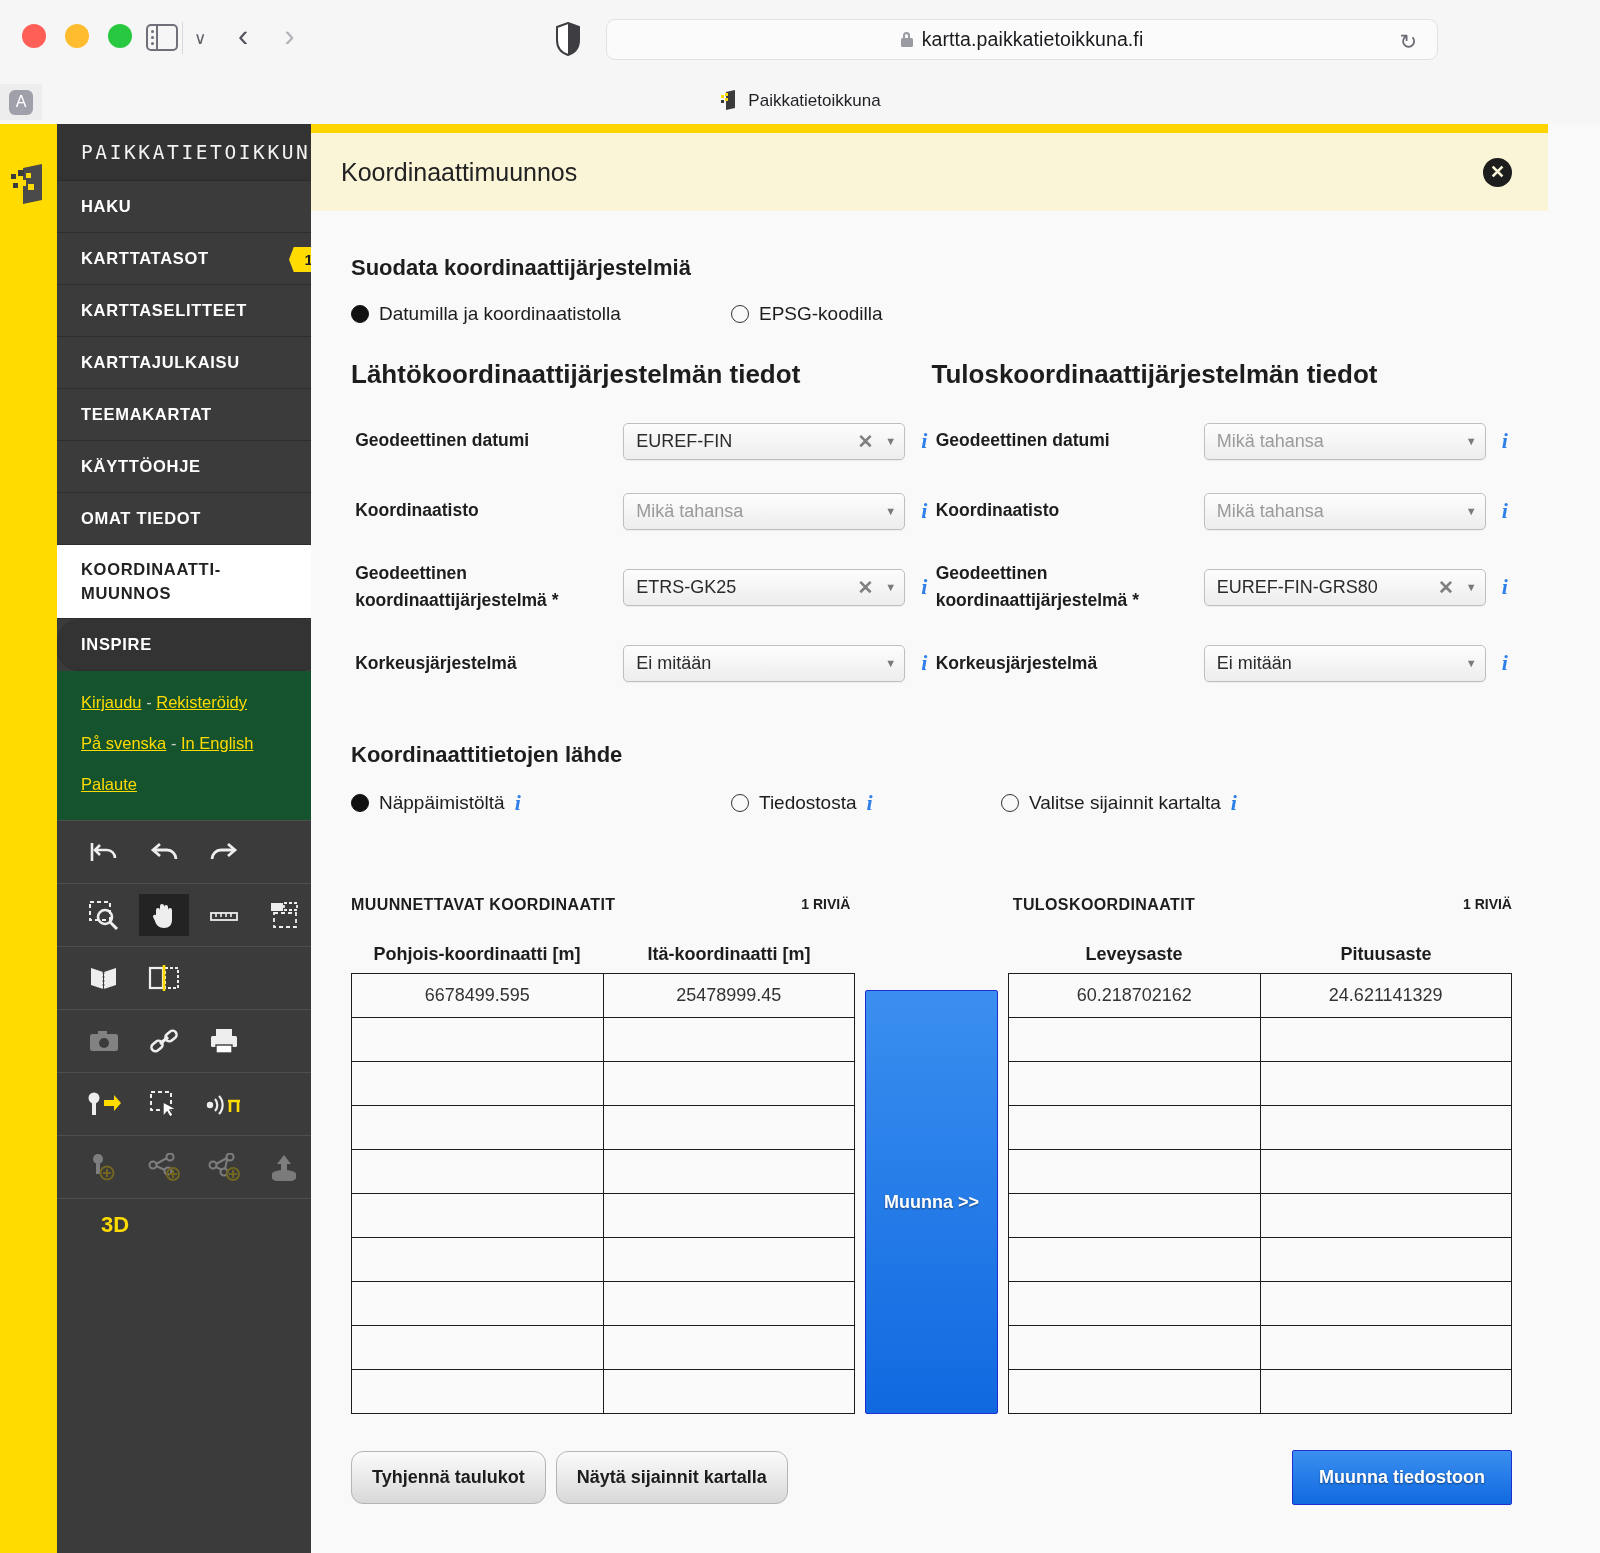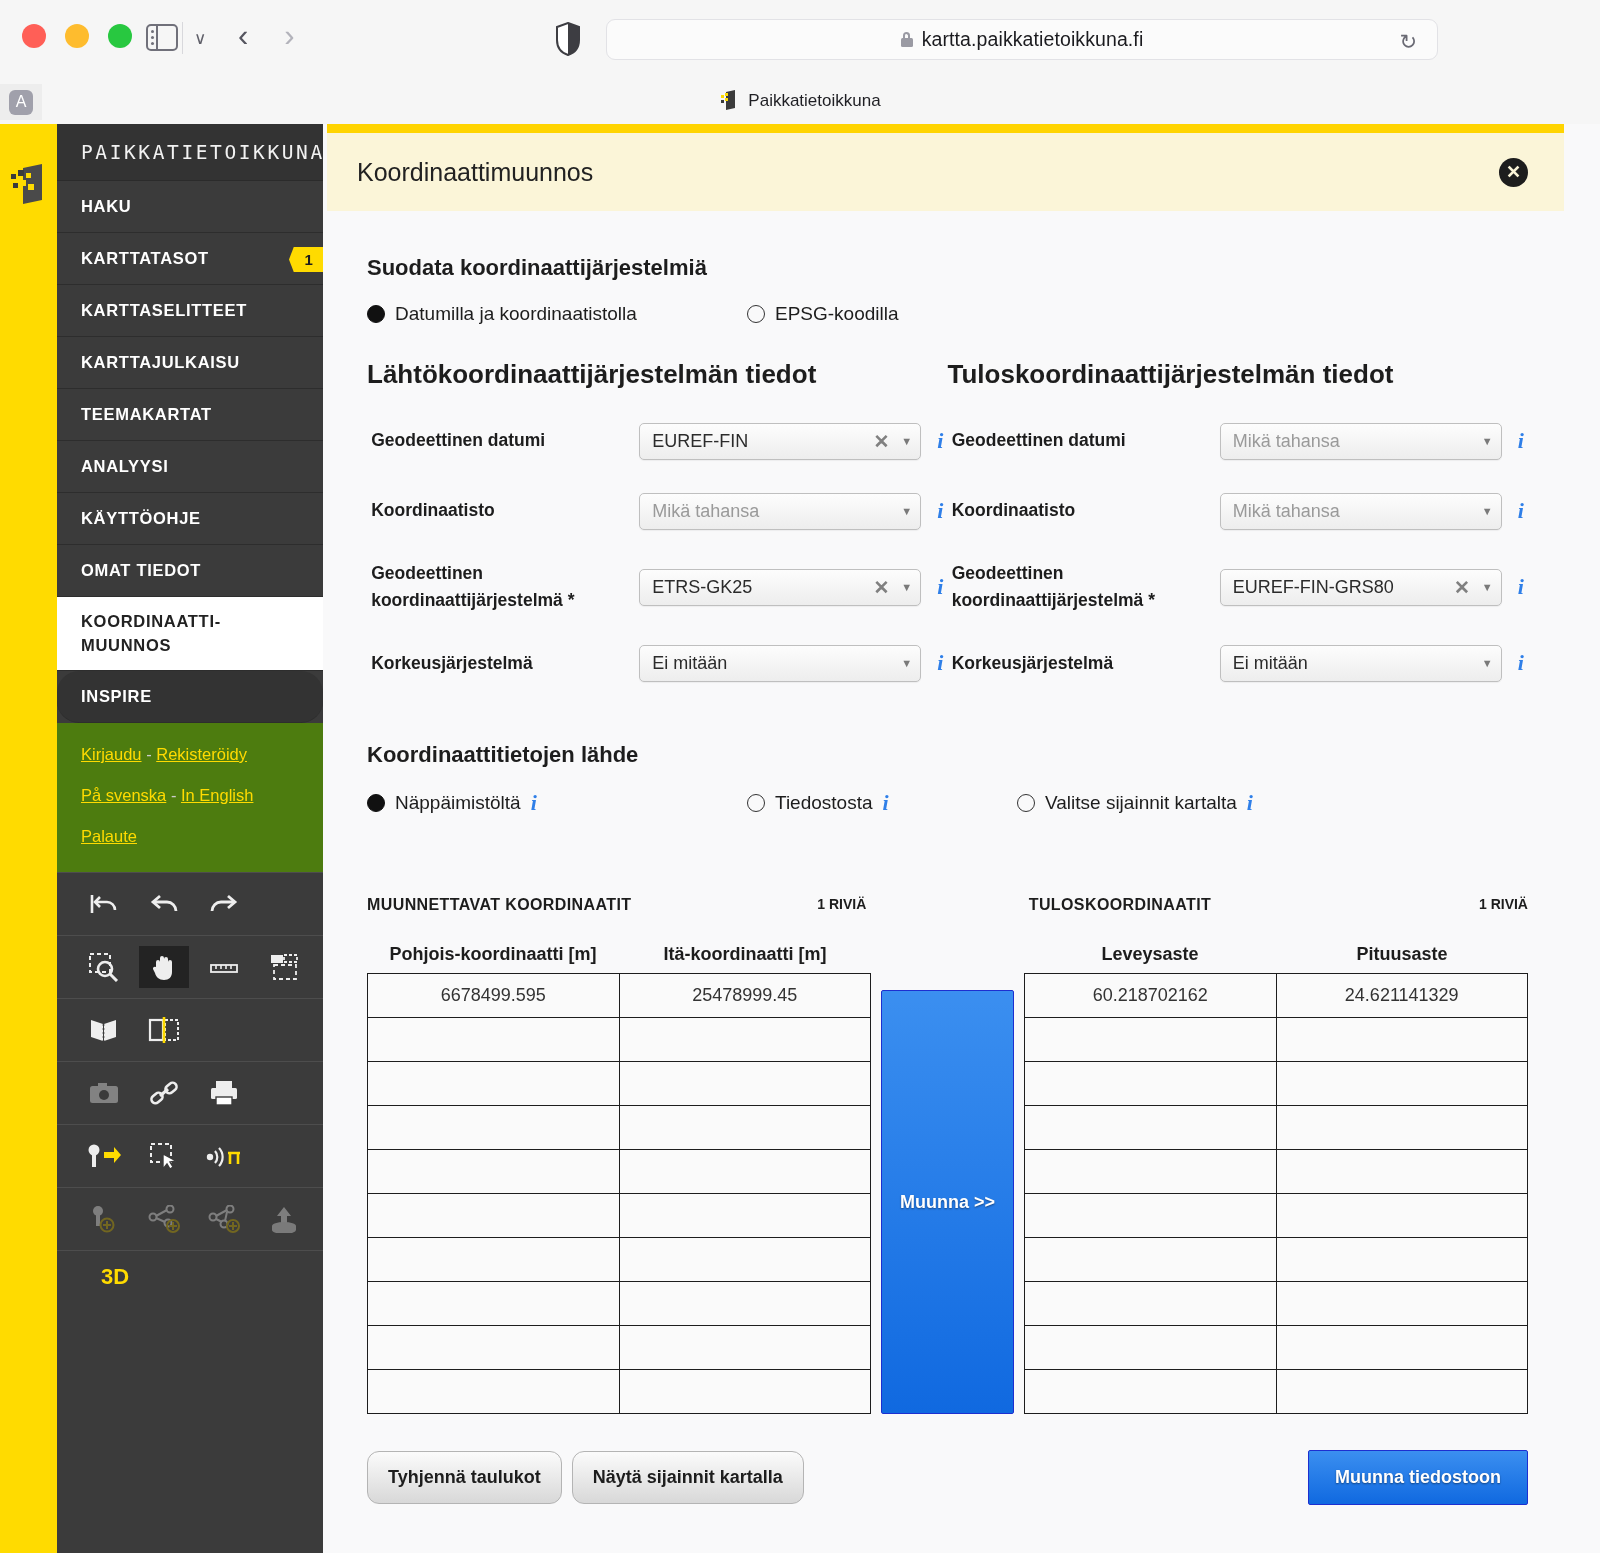--- a/index.html
+++ b/index.html
@@ -85,33 +85,33 @@
     align-items: flex-start; justify-content: center; line-height: 1.45; }
   .menu-item.inspire { background: #333333; border-radius: 22px; }
   .badge {
     position: absolute; right: 0; top: 14px; height: 25px; min-width: 34px; background: #ffdb00;
     color: #1d1d1d; font-size: 15px; font-weight: bold;
     display: flex; align-items: center; justify-content: center; padding-right: 6px;
     clip-path: polygon(14% 0, 100% 0, 100% 100%, 14% 100%, 0 50%);
     padding-left: 12px;
   }
 
-  .links-block { padding: 22px 0 26px 24px; background: #4d7c0f; }
+  .links-block { padding: 22px 0 26px 24px; background: #14532d; }
   .links-row { font-size: 16.5px; color: #cccccc; margin-bottom: 22px; }
   .links-row a { color: #ffdb00; text-decoration: underline; cursor: pointer; }
 
   .tool-group { border-top: 1px solid #4d4d4d; padding: 10px 0 10px 22px;
     display: flex; align-items: center; gap: 10px; background: #3b3b3b; min-height: 52px; }
   .tool-btn { width: 50px; height: 42px; display: flex; align-items: center; justify-content: center; cursor: pointer; }
   .tool-btn.sel { background: #232323; }
   .tool-btn.dim { opacity: 0.45; }
   .tool-3d { color: #ffdb00; font-weight: bold; font-size: 22px; padding-left: 22px; }
 
   
-  .main { position: absolute; left: 327px; top: 0; width: 1237px; height: 1429px; background: #f9f9fa; }
+  .main { position: absolute; left: 311px; top: 0; width: 1237px; height: 1429px; background: #f9f9fa; }
   .top-yellow { height: 9px; background: #ffd400; }
   .panel-head {
     height: 78px; background: #fbf5d8; display: flex; align-items: center;
     justify-content: space-between; padding: 0 36px 0 30px;
   }
   .panel-title { font-size: 25px; color: #222222; font-weight: normal; }
   .close-btn { width: 29px; height: 29px; border-radius: 50%; background: #1d1d1d; color: #fbf5d8;
     font-size: 18px; font-weight: bold; display: flex; align-items: center; justify-content: center; cursor: pointer; }
 
   .panel-body { padding: 0 36px 0 40px; }
@@ -260,23 +260,20 @@
     <div class="menu-item">
       <span>KARTTASELITTEET</span>
     </div>
     <div class="menu-item">
       <span>KARTTAJULKAISU</span>
     </div>
     <div class="menu-item">
       <span>TEEMAKARTAT</span>
     </div>
     <div class="menu-item">
-      <span>ANALYYSI</span>
-    </div>
-    <div class="menu-item">
       <span>KÄYTTÖOHJE</span>
     </div>
     <div class="menu-item">
       <span>OMAT TIEDOT</span>
     </div>
     <div class="menu-item tall active">
       <span>KOORDINAATTI-</span>
       <span>MUUNNOS</span>
     </div>
     <div class="menu-item inspire">

